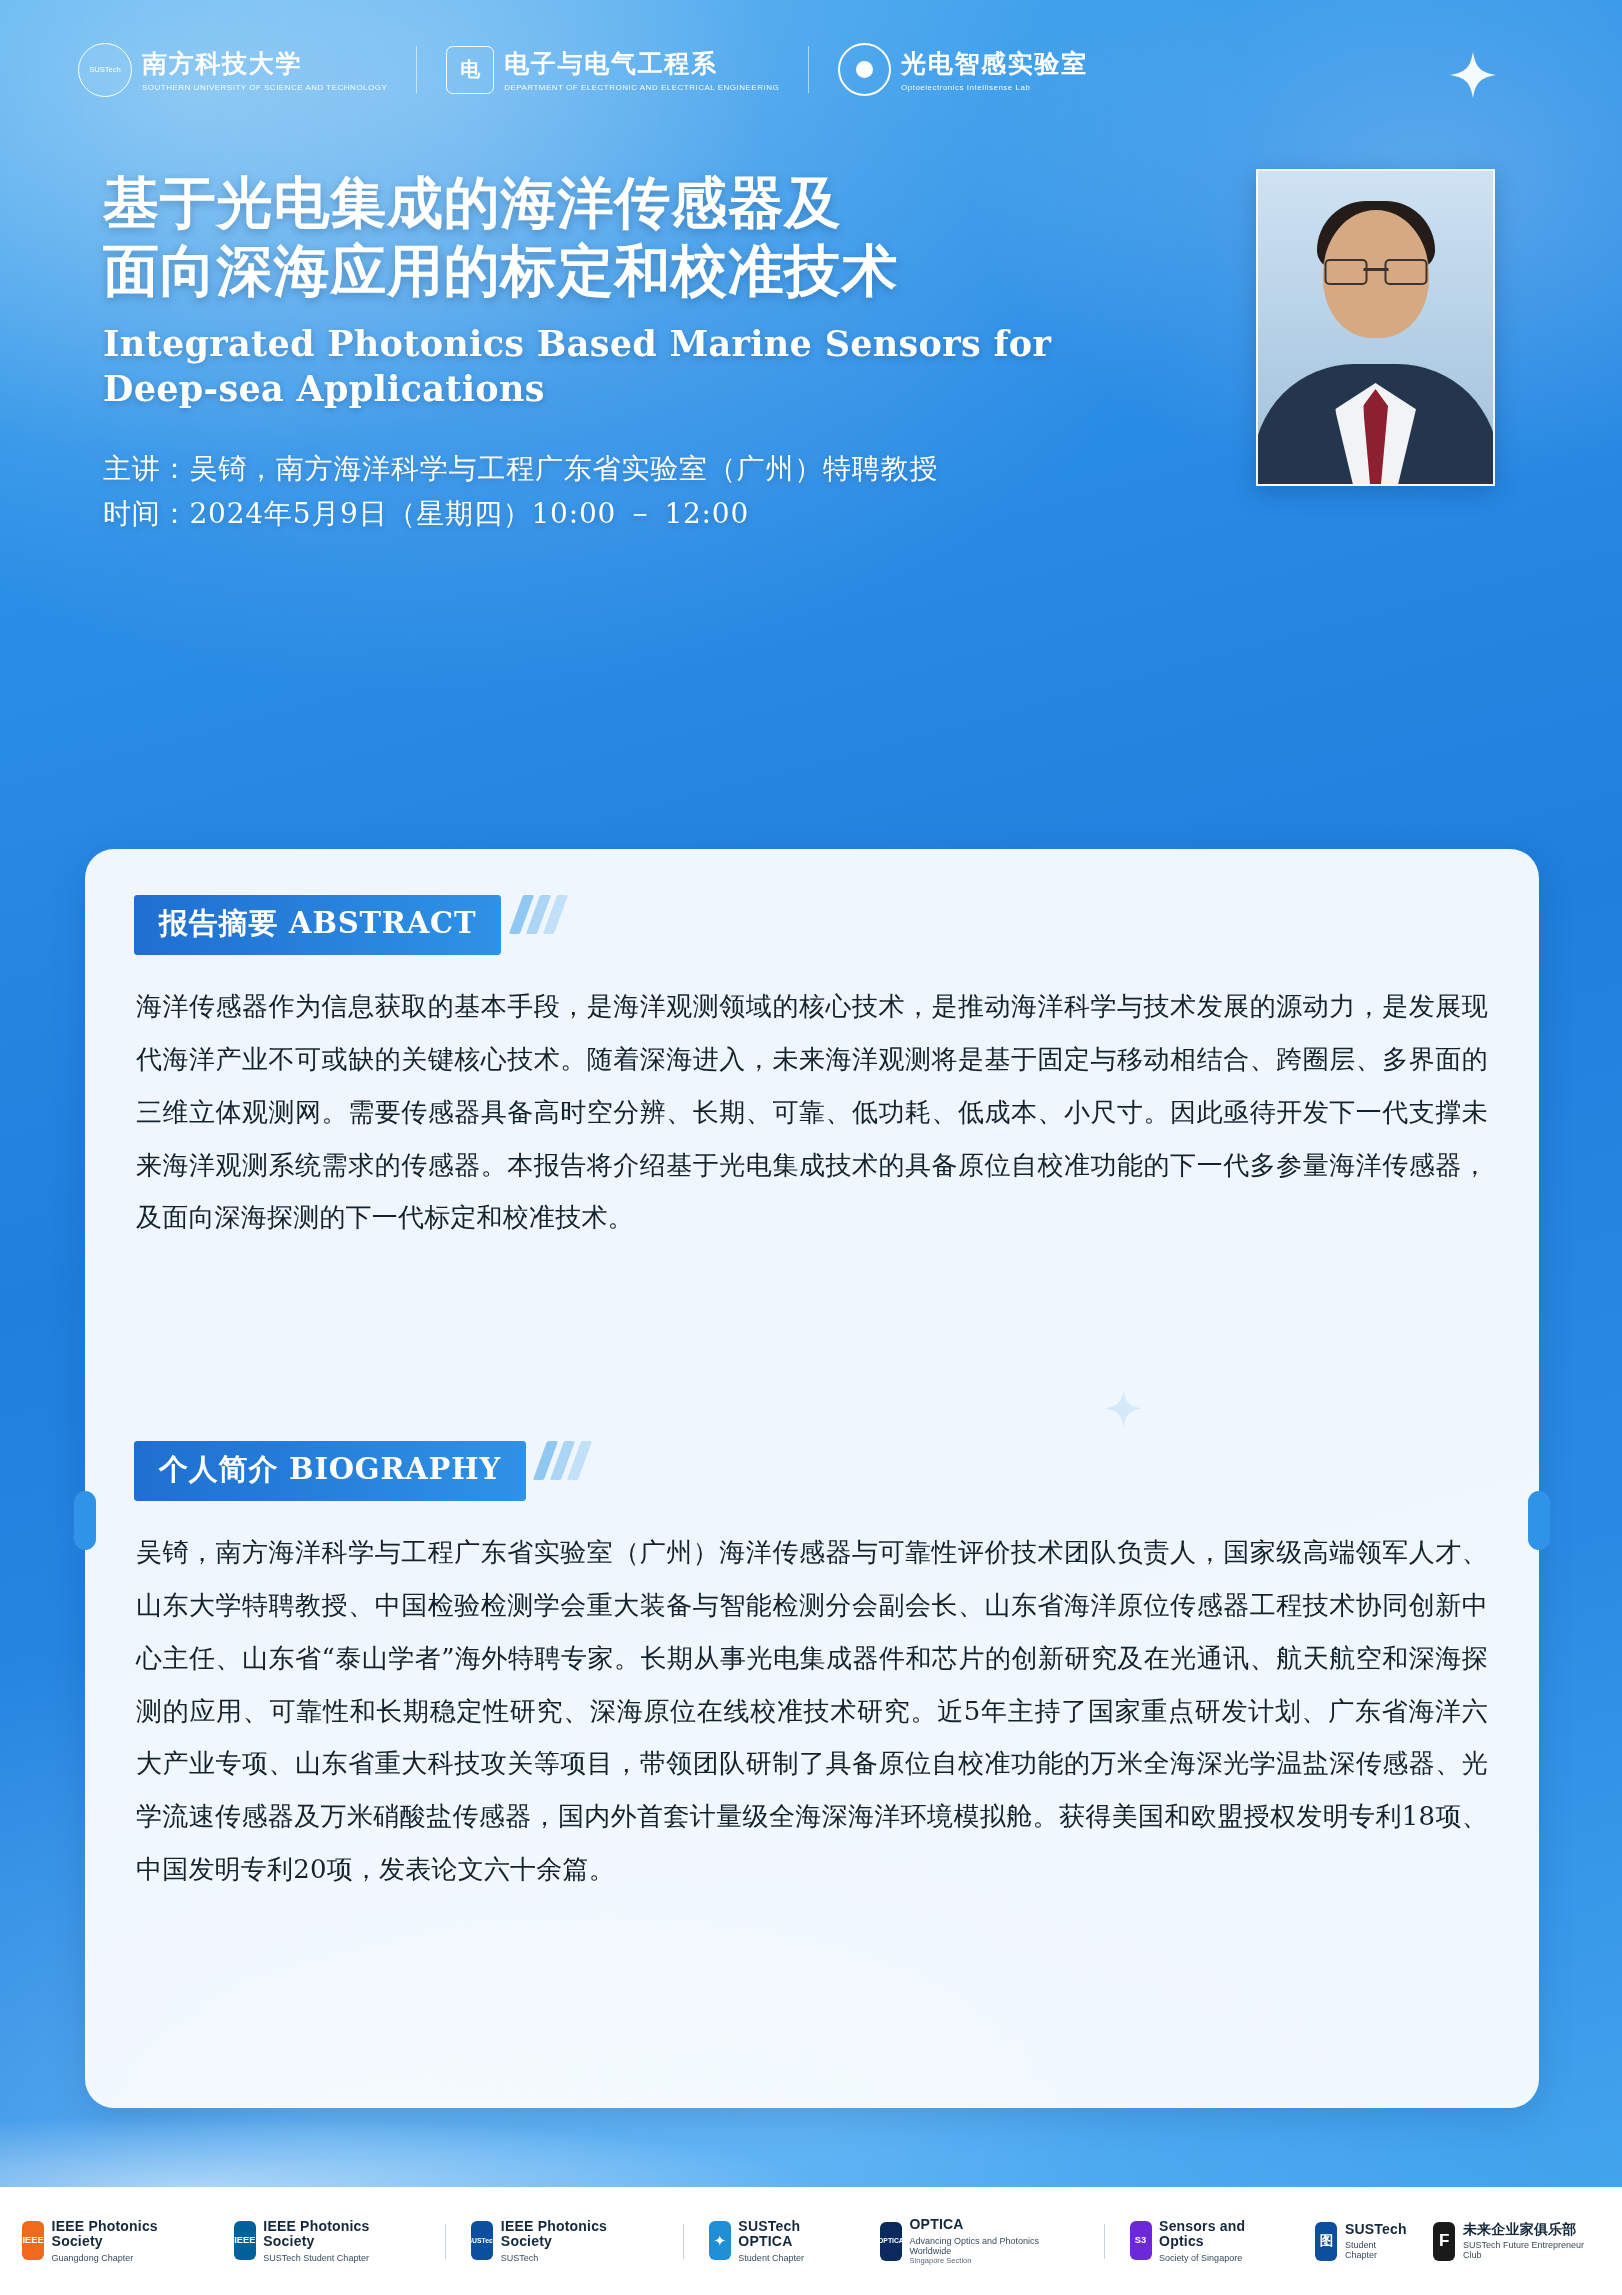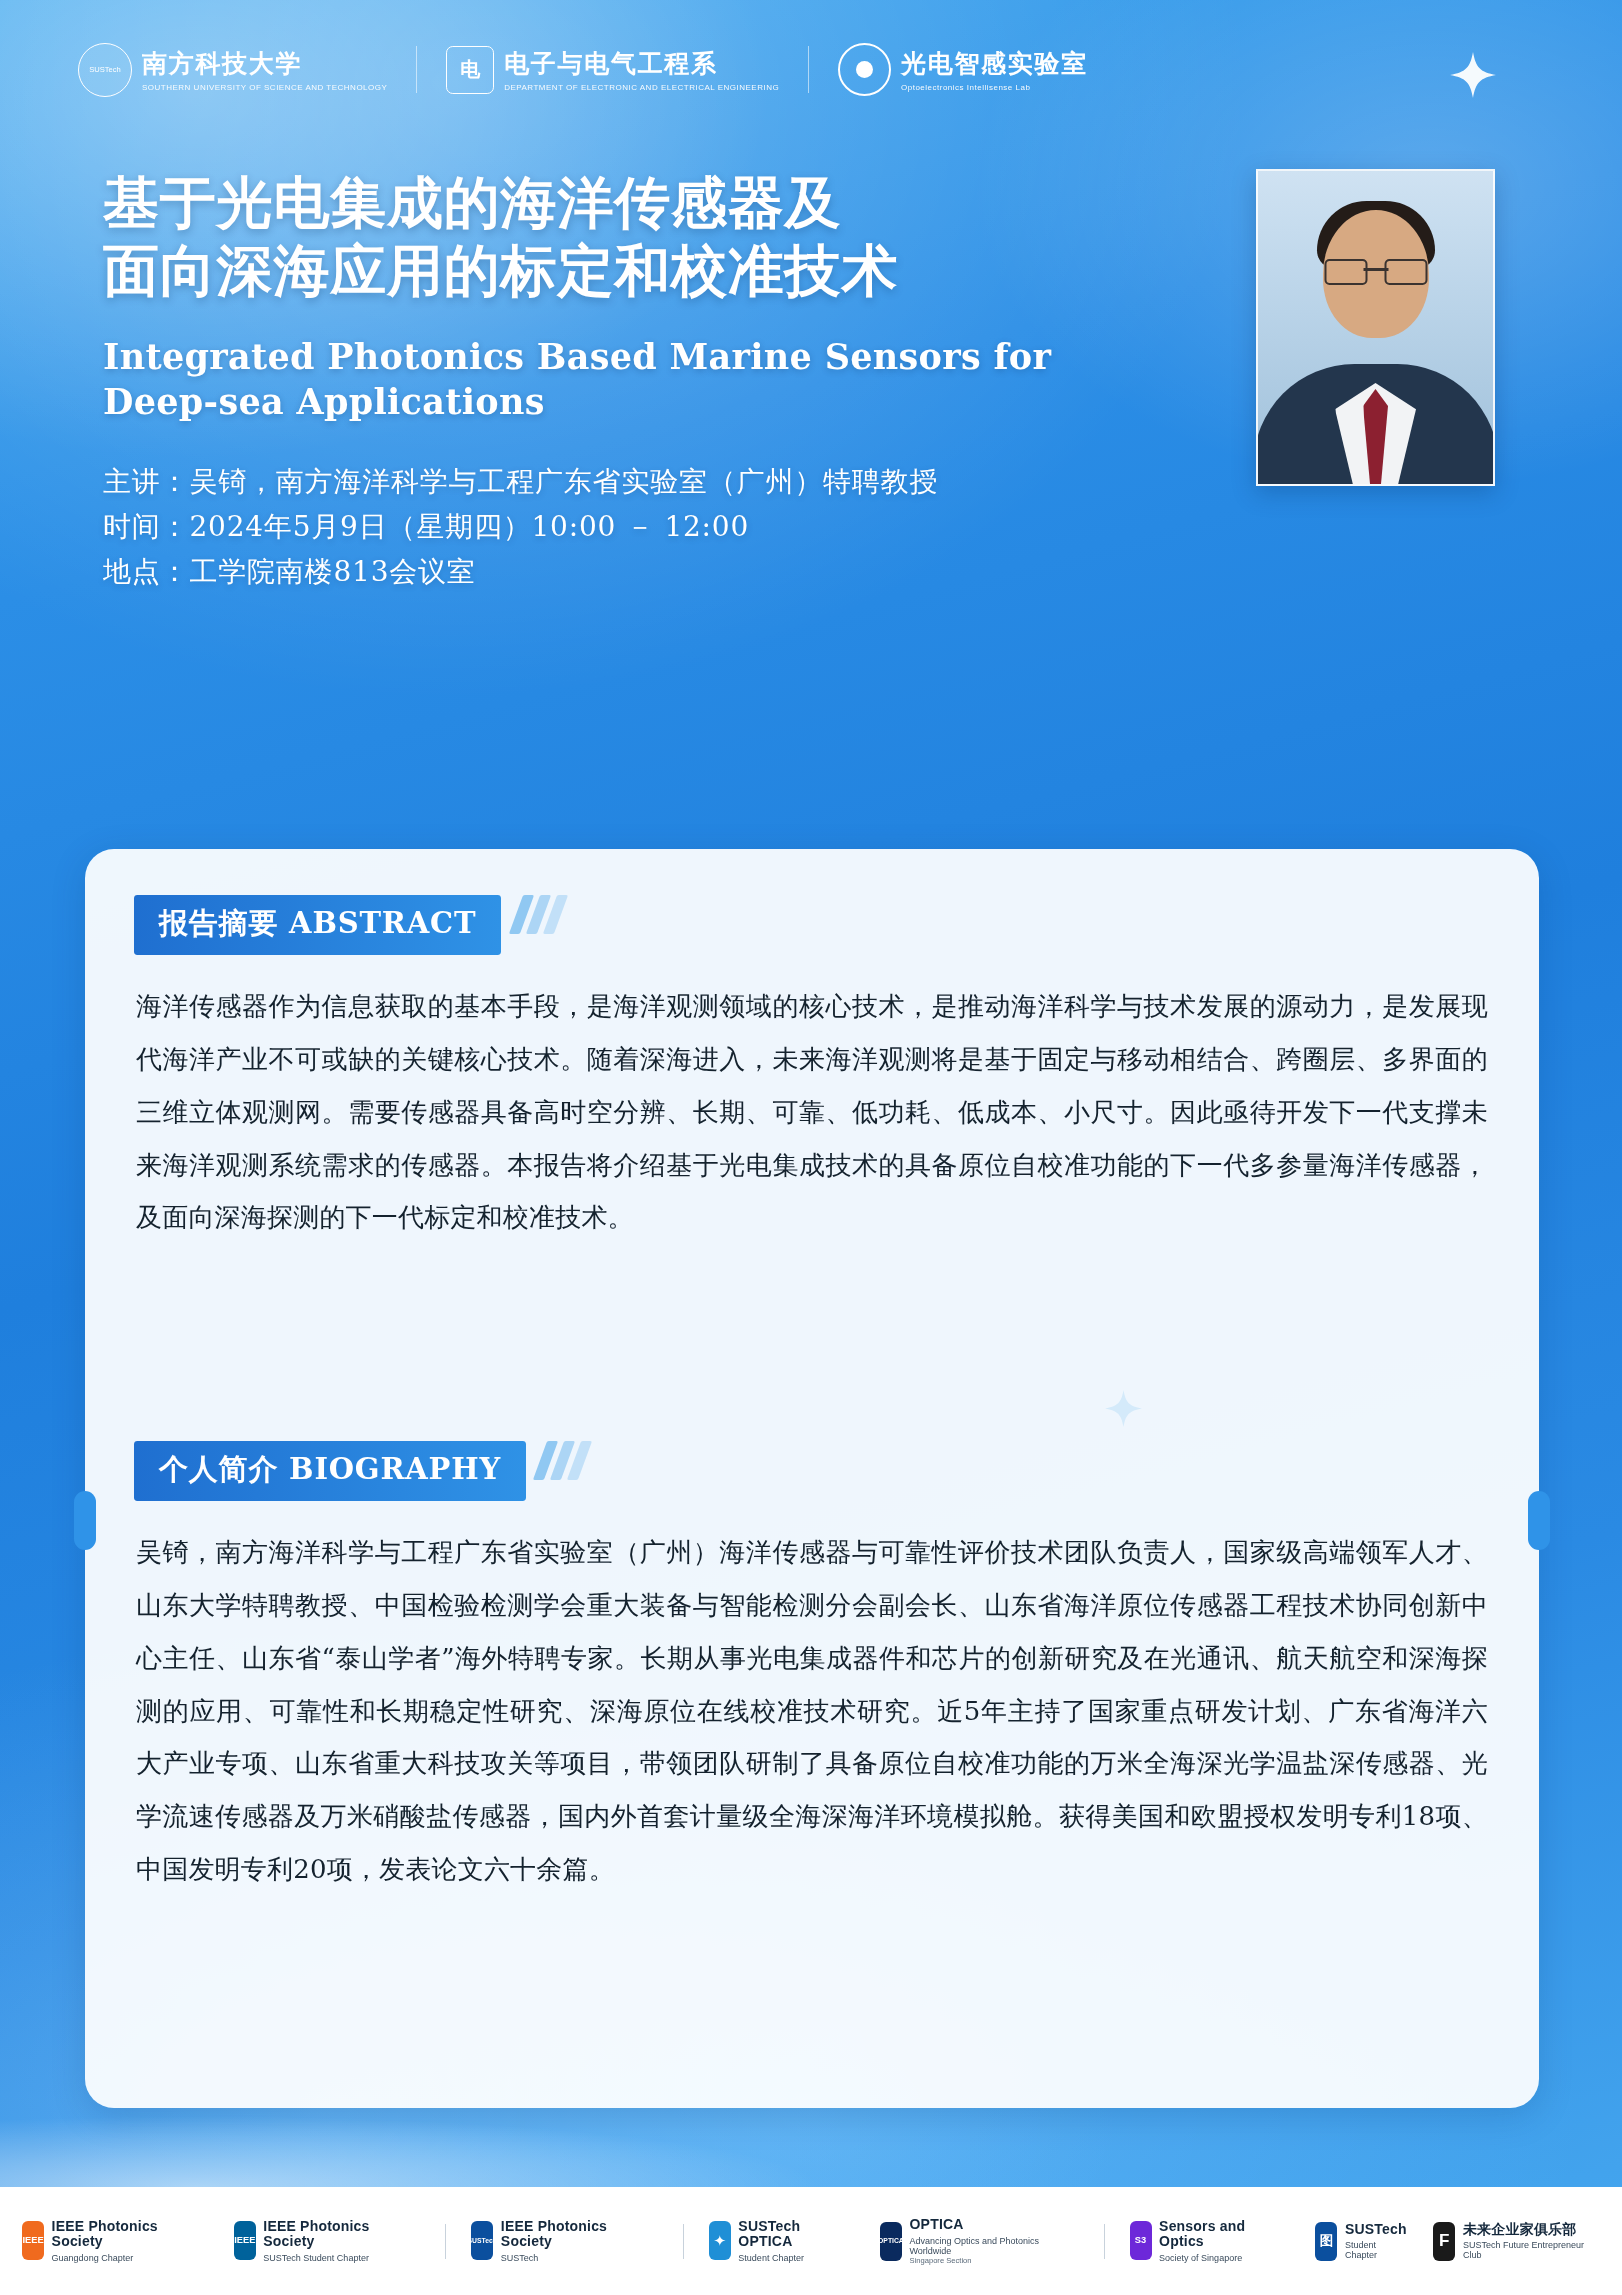--- a/index.html
+++ b/index.html
@@ -58,21 +58,21 @@
     position:absolute;right:127px;top:52px;width:46px;height:46px;color:#fff;opacity:.95;
   }
   
   .titleblock{position:absolute;left:103px;top:169px;width:972px;color:#fff;}
   .t-cn{
     font-family:"DejaVu Sans","Liberation Sans",sans-serif;
     font-weight:bold;font-size:56px;line-height:1.22;letter-spacing:0.8px;
     text-shadow:0 2.5px 8.5px rgba(0,40,90,.28);
   }
   .t-en{
-    margin-top:28px;
+    margin-top:15px;
     font-family:"DejaVu Serif","Liberation Serif",serif;
     font-weight:bold;font-size:35px;line-height:1.30;letter-spacing:0.3px;
     text-shadow:0 1.7px 6.8px rgba(0,40,90,.25);
   }
   .meta{margin-top:34px;}
   .meta div{
     font-family:"DejaVu Serif","Liberation Serif",serif;
     font-size:28px;line-height:1.62;letter-spacing:0.8px;color:#fff;
     text-shadow:0 1.7px 6px rgba(0,40,90,.22);
   }
@@ -228,21 +228,20 @@
       <div>基于光电集成的海洋传感器及</div>
       <div>面向深海应用的标定和校准技术</div>
     </div>
     <div class="t-en">
       <div>Integrated Photonics Based Marine Sensors for</div>
       <div>Deep-sea Applications</div>
     </div>
     <div class="meta">
       <div>主讲：吴锜，南方海洋科学与工程广东省实验室（广州）特聘教授</div>
       <div>时间：2024年5月9日（星期四）10:00 － 12:00</div>
-      <div>地点：工学院南楼813会议室</div>
     </div>
   </div>
 
   <div class="photo">
     <div class="body"></div>
     <div class="shirt"></div>
     <div class="tie"></div>
     <div class="hair"></div>
     <div class="head"></div>
     <div class="glasses">

